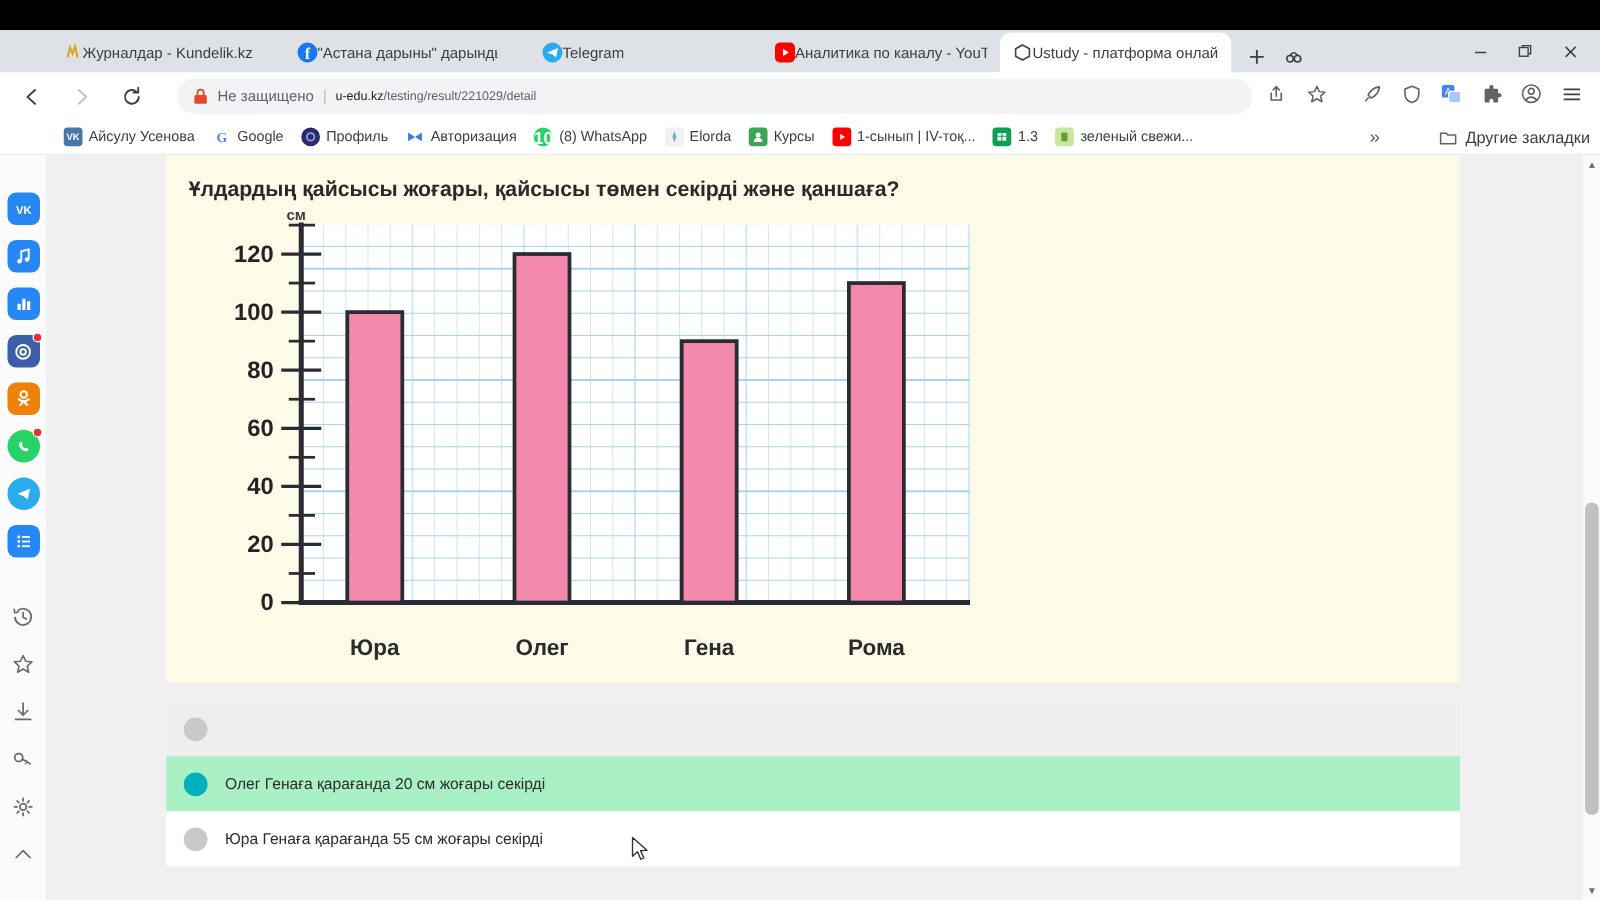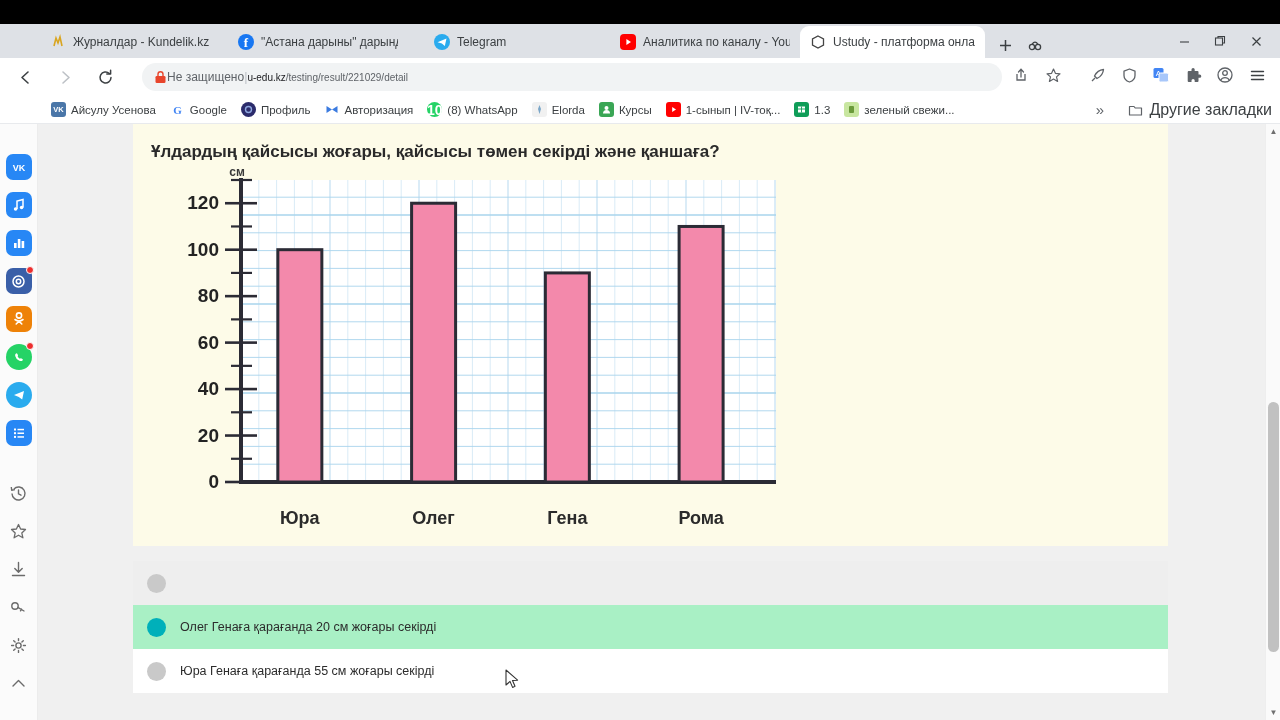--- a/index.html
+++ b/index.html
@@ -14,21 +14,21 @@
   #browser { position: absolute; left: 0; top: 0; width: 1280px; height: 720px; background: #fff; }
 
   .tabstrip {
     position: absolute; left: 0; top: 0; width: 1280px; height: 58px;
     background: #dee1e6;
   }
   .tabstrip-pad { position:absolute; left:0; top:0; width:1280px; height:24px; background:#000; }
 
   .tab {
     position: absolute; top: 26px; height: 32px;
-    display: flex; align-items: center; gap: 7px;
+    display: flex; align-items: center; 
     padding: 0 10px; border-radius: 9px 9px 0 0;
     font-size: 12px; color: #3c4043; overflow: hidden; white-space: nowrap;
   }
   .tab.active { background: #fff; }
   .tab .tab-title { overflow: hidden; text-overflow: clip; display:block; }
 
   .favicon { width: 16px; height: 16px; flex: 0 0 16px; border-radius: 3px; position: relative; }
 
   .winbtns { position: absolute; right: 6px; top: 26px; display: flex; gap: 0; }
   .winbtn { width: 36px; height: 30px; display: flex; align-items: center; justify-content: center; color: #3c4043; }
@@ -40,38 +40,38 @@
   }
 
   .navbar {
     position: absolute; left: 0; top: 58px; width: 1280px; height: 38px;
     background: #fff; display: flex; align-items: center;
   }
   .navicon { width: 30px; height: 30px; margin-left: 10px; display: flex; align-items: center; justify-content: center; border-radius: 50%; color: #5f6368; }
   .omnibox {
     position: absolute; left: 142px; top: 63px; width: 860px; height: 28px;
     background: #f1f3f4; border-radius: 14px; display: flex; align-items: center;
-    padding: 12px 12px; font-size: 12.5px;
+    padding: 12px 12px; gap: 7px; font-size: 12.5px;
   }
   .omni-warn { color: #5f6368; font-size: 12px; }
   .omni-sep { color: #bdc1c6; }
   .omni-url { color: #5f6368; font-size: 10px; }
   .omni-url b { color: #202124; font-weight: 400; }
   .toolicons { position: absolute; right: 8px; top: 60px; display: flex; align-items: center; gap: 2px; }
   .toolicon { width: 30px; height: 30px; display: flex; align-items: center; justify-content: center; color: #5f6368; }
 
   .bookmarks {
     position: absolute; left: 0; top: 96px; width: 1280px; height: 28px;
     background: #fff; display: flex; align-items: center; padding-left: 44px; gap: 0;
     border-bottom: 1px solid #e8eaed;
   }
   .bm { display: flex; align-items: center; gap: 5px; padding: 2px 7px; font-size: 11.5px; color: #3c4043; white-space: nowrap; }
   .bm-ico { width: 15px; height: 15px; border-radius: 3px; flex:0 0 15px; display:flex; align-items:center; justify-content:center; font-size:9px; color:#fff; font-weight:bold; }
   .bm-overflow { position: absolute; right: 176px; color:#5f6368; font-size:15px; }
-  .bm-other { position: absolute; right: 8px; display:flex; align-items:center; gap:6px; font-size:16px; color:#3c4043; }
+  .bm-other { position: absolute; right: 8px; display:flex; align-items:center; gap:6px; font-size:13px; color:#3c4043; }
 
   
   .viewport { position: absolute; left: 0; top: 124px; width: 1280px; height: 596px; background: #fff; overflow: hidden; }
 
   
   .sidebar {
     position: absolute; left: 0; top: 0; width: 38px; height: 596px;
     background: #fbfbfb; border-right: 1px solid #ececec;
     display: flex; flex-direction: column; align-items: center; padding-top: 30px; gap: 12px;
   }

